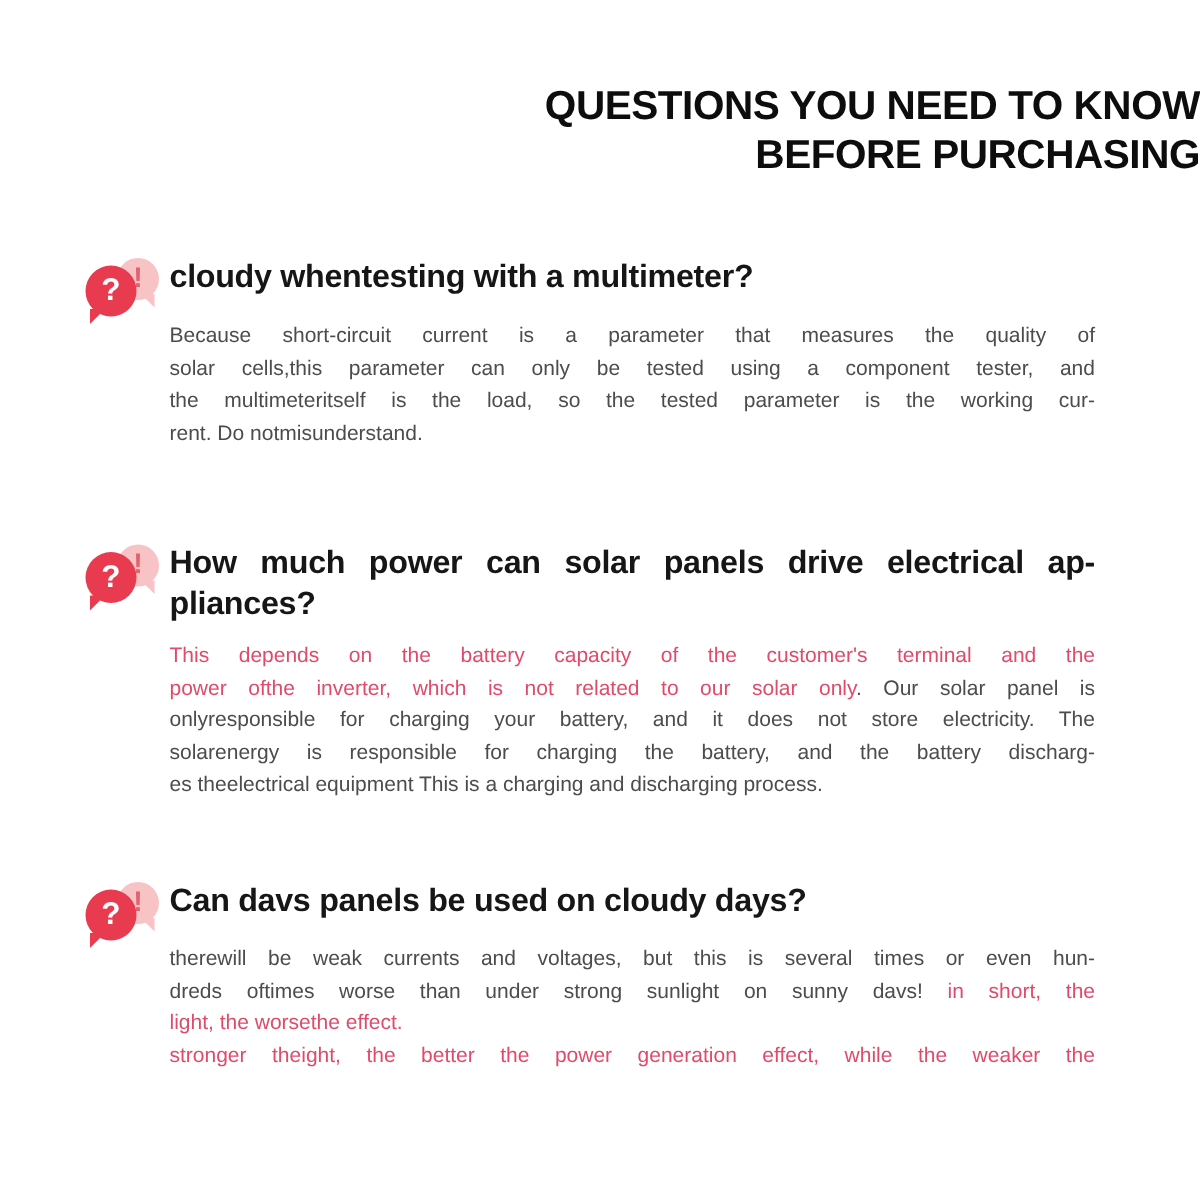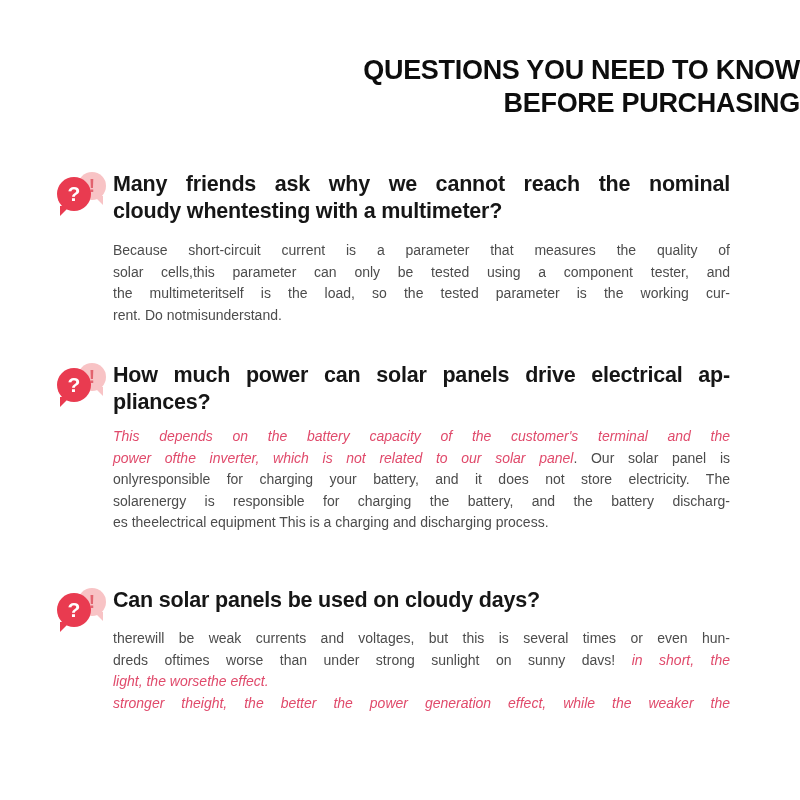--- a/index.html
+++ b/index.html
@@ -123,40 +123,39 @@
   #section-0 .answer { margin-top: 15px; }
   #section-1 .answer { margin-top: 10px; }
   #section-2 .answer { margin-top: 14px; }
 
   .q-line, .a-line { display: block; }
   .just {
     text-align: justify;
     text-align-last: justify;
   }
   .run-gray { color: var(--body-text, #4c4c4c); text-align: center; }
-  .run-pink { color: var(--highlight-pink, #e04a6b); font-style: italic; }
+  .run-pink { color: var(--highlight-pink, #e04a6b); }
 </style>
 </head>
 <body>
 
 <div class="page">
 
   <div class="title">
     <div>QUESTIONS YOU NEED TO KNOW</div>
     <div>BEFORE PURCHASING</div>
   </div>
 
   <div class="section" id="section-0">
     <div class="q-row">
       <span class="qicon">
         <span class="bubble-excl"><span class="excl-mark">!</span></span>
         <span class="bubble-q"><span class="q-mark">?</span></span>
       </span>
       <div class="q-text">
-          <div class="q-line just">Many friends ask why we cannot reach the nominal</div>
           <div class="q-line">cloudy whentesting with a multimeter?</div>
         </div>
     </div>
     <div class="answer">
         <div class="a-line just"><span class="run-gray">Because short-circuit current is a parameter that measures the quality of</span></div>
         <div class="a-line just"><span class="run-gray">solar cells,this parameter can only be tested using a component tester, and</span></div>
         <div class="a-line just"><span class="run-gray">the multimeteritself is the load, so the tested parameter is the working cur-</span></div>
         <div class="a-line"><span class="run-gray">rent. Do notmisunderstand.</span></div>
       </div>
   </div>
@@ -167,35 +166,35 @@
         <span class="bubble-excl"><span class="excl-mark">!</span></span>
         <span class="bubble-q"><span class="q-mark">?</span></span>
       </span>
       <div class="q-text">
           <div class="q-line just">How much power can solar panels drive electrical ap-</div>
           <div class="q-line">pliances?</div>
         </div>
     </div>
     <div class="answer">
         <div class="a-line just"><span class="run-pink">This depends on the battery capacity of the customer's terminal and the</span></div>
-        <div class="a-line just"><span class="run-pink">power ofthe inverter, which is not related to our solar panel</span><span class="run-gray">. Our solar panel is</span></div>
+        <div class="a-line just"><span class="run-pink">power ofthe inverter, which is not related to our solar only</span><span class="run-gray">. Our solar panel is</span></div>
         <div class="a-line just"><span class="run-gray">onlyresponsible for charging your battery, and it does not store electricity. The</span></div>
         <div class="a-line just"><span class="run-gray">solarenergy is responsible for charging the battery, and the battery discharg-</span></div>
         <div class="a-line"><span class="run-gray">es theelectrical equipment This is a charging and discharging process.</span></div>
       </div>
   </div>
 
   <div class="section" id="section-2">
     <div class="q-row">
       <span class="qicon">
         <span class="bubble-excl"><span class="excl-mark">!</span></span>
         <span class="bubble-q"><span class="q-mark">?</span></span>
       </span>
       <div class="q-text">
-          <div class="q-line">Can solar panels be used on cloudy days?</div>
+          <div class="q-line">Can davs panels be used on cloudy days?</div>
         </div>
     </div>
     <div class="answer">
         <div class="a-line just"><span class="run-gray">therewill be weak currents and voltages, but this is several times or even hun-</span></div>
         <div class="a-line just"><span class="run-gray">dreds oftimes worse than under strong sunlight on sunny davs!</span><span class="run-pink"> in short, the</span></div>
         <div class="a-line"><span class="run-pink">light, the worsethe effect.</span></div>
         <div class="a-line just"><span class="run-pink">stronger theight, the better the power generation effect, while the weaker the</span></div>
       </div>
   </div>
 

